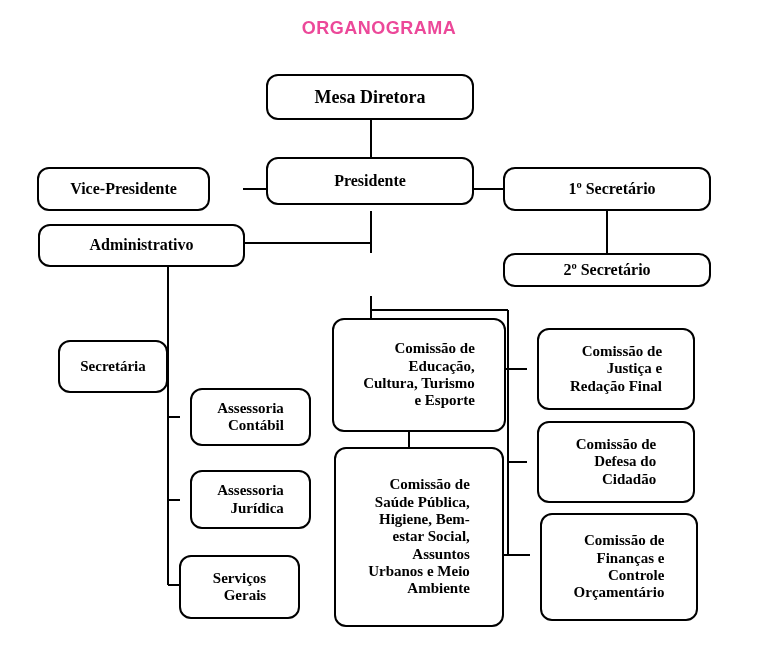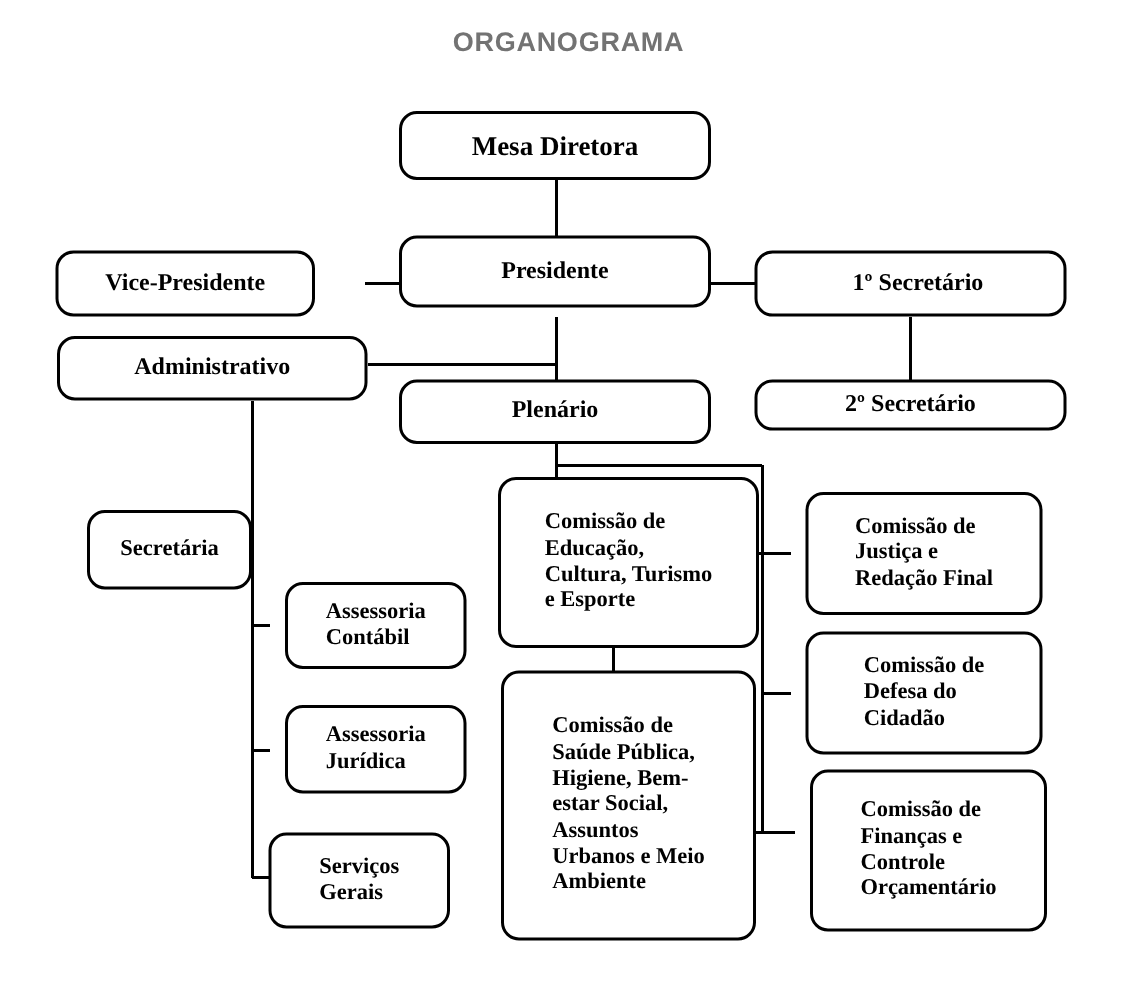--- a/index.html
+++ b/index.html
@@ -18,39 +18,39 @@
   #title {
     position: absolute;
     left: 0;
     top: 18px;
     width: 758px;
     text-align: center;
     font-family: "Liberation Sans", "DejaVu Sans", sans-serif;
     font-weight: bold;
     font-size: 18px;
     letter-spacing: 0.5px;
-    color: #737373;
+    color: #ec4899;
   }
   #lines {
     position: absolute;
     left: 0;
     top: 0;
     width: 758px;
     height: 657px;
   }
   .node {
     position: absolute;
     box-sizing: border-box;
     border: 2px solid #000000;
     border-radius: 12px;
     background: #ffffff;
     display: flex;
     align-items: center;
     justify-content: center;
-    text-align: left;
+    text-align: right;
     font-weight: bold;
     color: #000000;
     line-height: 1.16;
     padding: 2px 4px;
     white-space: pre-line;
   }
   .n-lg { font-size: 18px; }
   .n-md { font-size: 16px; }
   .n-sm { font-size: 15px; margin-left: 10px; }
 </style>
@@ -109,21 +109,20 @@
   <div class="node n-lg" style="left:266px; top:74px; width:208px; height:46px;">Mesa Diretora</div>
 
   <div class="node n-md" style="left:37px; top:167px; width:173px; height:44px;">Vice-Presidente</div>
 
   <div class="node n-md" style="left:266px; top:157px; width:208px; height:48px;">Presidente</div>
 
   <div class="node n-md" style="left:503px; top:167px; width:208px; height:44px;padding-left:14px;">1º Secretário</div>
 
   <div class="node n-md" style="left:38px; top:224px; width:207px; height:43px;">Administrativo</div>
 
-  <div class="node n-md" style="left:266px; top:253px; width:208px; height:43px;">Plenário</div>
 
   <div class="node n-md" style="left:503px; top:253px; width:208px; height:34px;">2º Secretário</div>
 
   <div class="node n-sm" style="left:48px; top:340px; width:110px; height:53px;">Secretária</div>
 
   <div class="node n-sm" style="left:180px; top:388px; width:121px; height:58px;">Assessoria
 Contábil</div>
 
   <div class="node n-sm" style="left:180px; top:470px; width:121px; height:59px;">Assessoria
 Jurídica</div>

